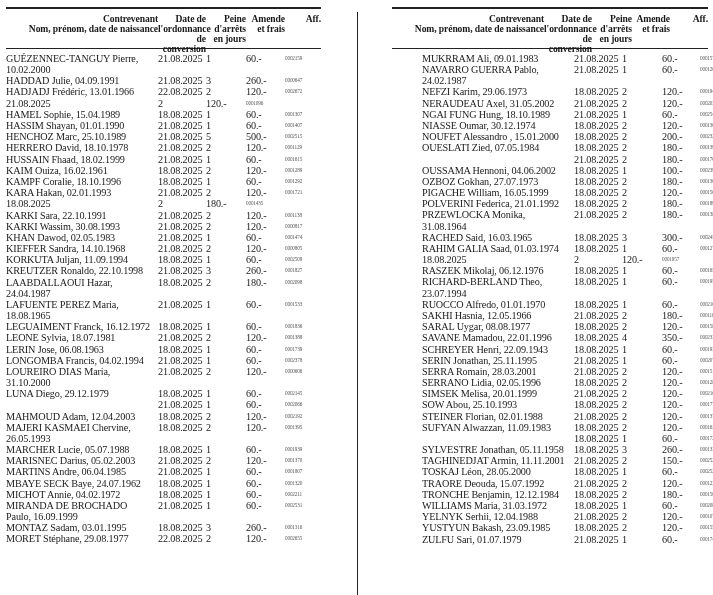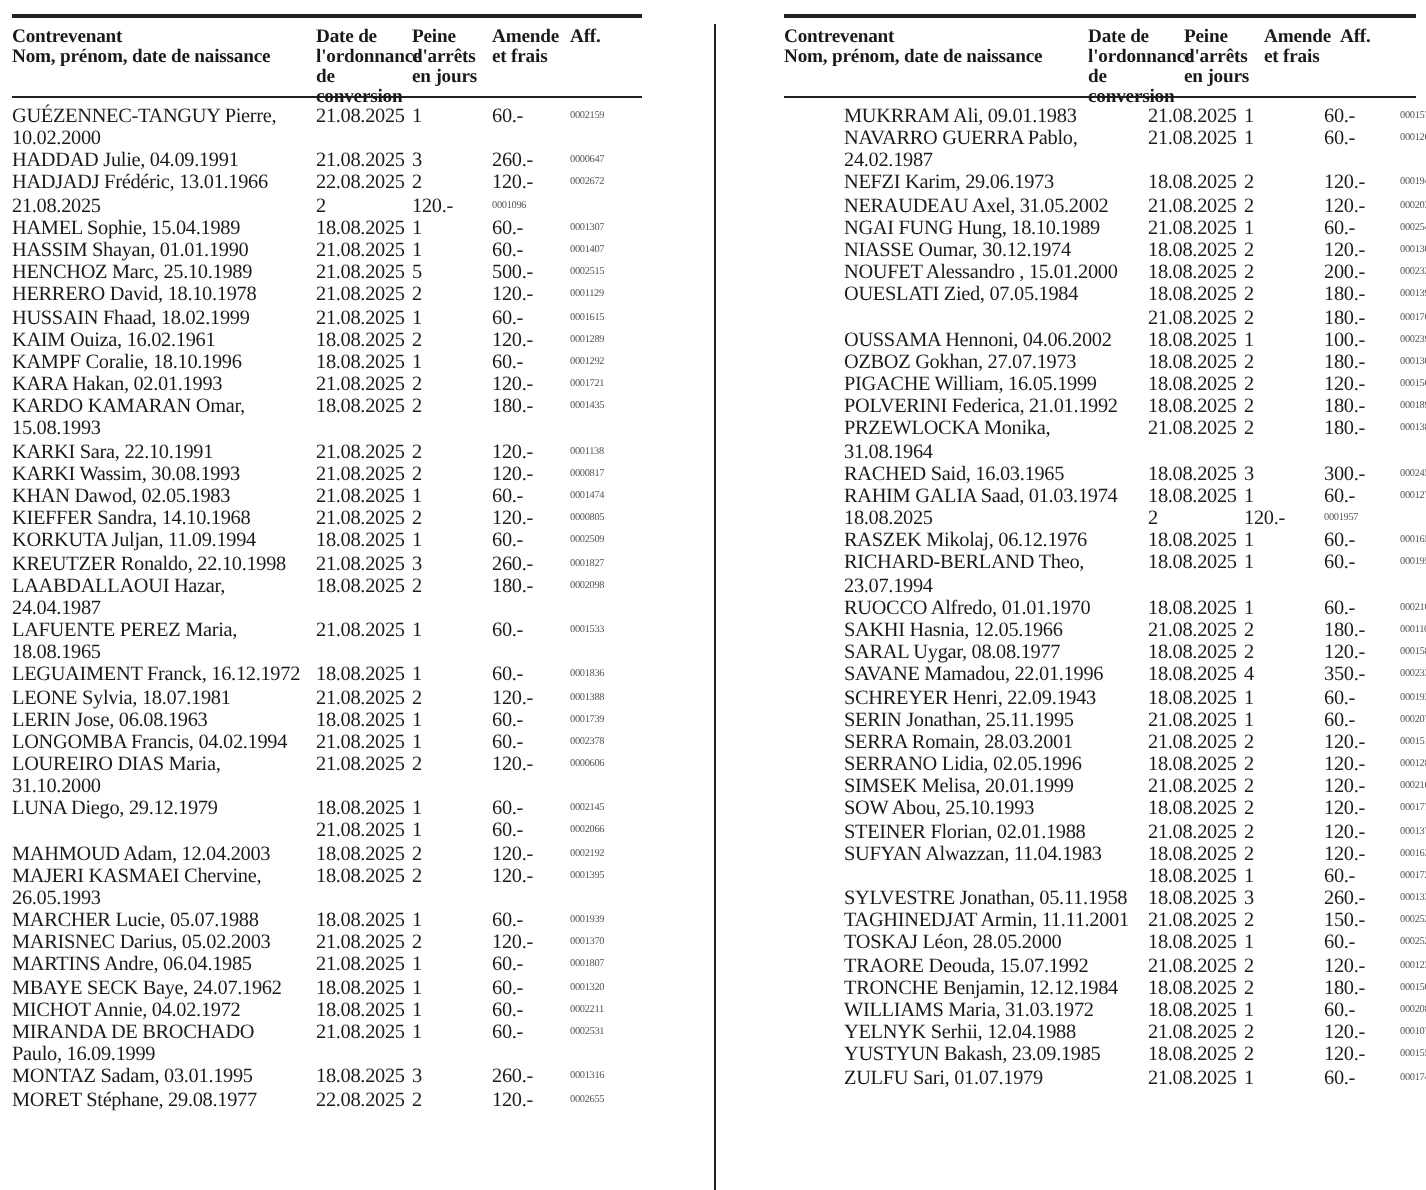--- a/index.html
+++ b/index.html
@@ -19,20 +19,21 @@
   }
   .rule { height: 1.5px; background: #222; }
   .rule-top { margin-top: 7px; }
   .head {
     display: grid;
     grid-template-columns: 152px 48px 40px 39px 36px;
     font-weight: bold; font-size: 9.6px; line-height: 10px;
     padding: 5px 0 5px 0;
     height: 29px;
     letter-spacing: -0.1px;
+    text-align: right;
   }
   #col-right .head { grid-template-columns: 152px 48px 40px 38px 38px; }
   .rows { padding-top: 4px; }
   .row {
     display: grid;
     grid-template-columns: 152px 48px 40px 39px 36px;
     font-size: 10.2px; line-height: 11.1px;
     letter-spacing: -0.15px;
     margin-bottom: 0.1px;
   }
@@ -242,21 +243,20 @@
           <span class="cell-line">2</span>
         </div>
         <div class="cell">
           <span class="cell-line">120.-</span>
         </div>
         <div class="aff">
           <span class="cell-line">0001721</span>
         </div>
       </div>
       <div class="row">
-        <div class="name">KARDO KAMARAN Omar, 15.08.1993</div>
         <div class="cell">
           <span class="cell-line">18.08.2025</span>
         </div>
         <div class="cell">
           <span class="cell-line">2</span>
         </div>
         <div class="cell">
           <span class="cell-line">180.-</span>
         </div>
         <div class="aff">
@@ -1089,21 +1089,21 @@
           <span class="cell-line">2</span>
         </div>
         <div class="cell">
           <span class="cell-line">120.-</span>
         </div>
         <div class="aff">
           <span class="cell-line">0001371</span>
         </div>
       </div>
       <div class="row">
-        <div class="name">SUFYAN Alwazzan, 11.04.1983</div>
+        <div class="name">SUFYAN Alwazzan, 11.09.1983</div>
         <div class="cell">
           <span class="cell-line">18.08.2025</span>
           <span class="cell-line">18.08.2025</span>
         </div>
         <div class="cell">
           <span class="cell-line">2</span>
           <span class="cell-line">1</span>
         </div>
         <div class="cell">
           <span class="cell-line">120.-</span>

